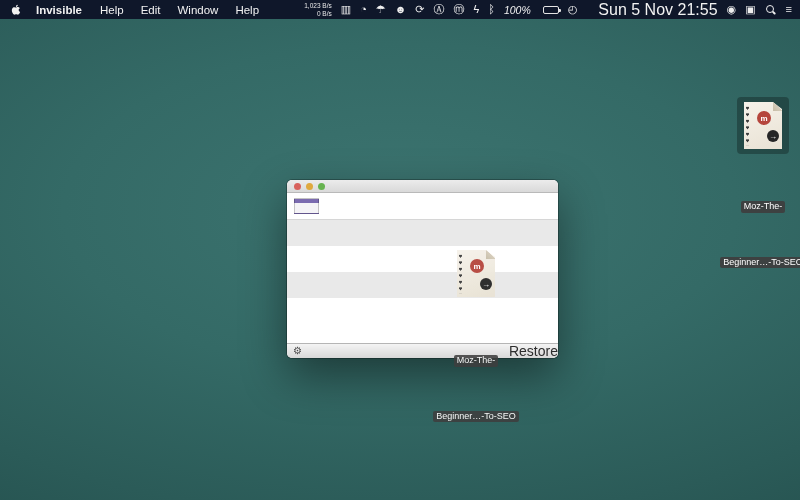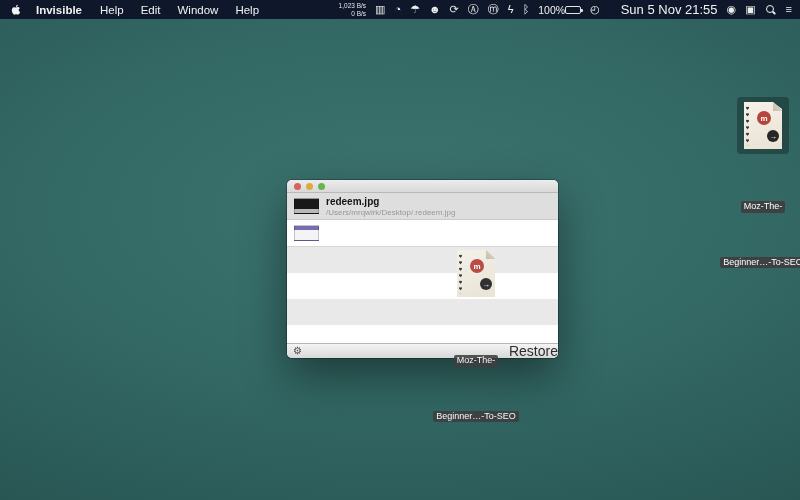--- a/index.html
+++ b/index.html
@@ -18,25 +18,25 @@
     font-size:11.5px; z-index:50;
   }
   .mb-left { display:flex; align-items:center; padding-left:10px; }
   .apple { display:flex; align-items:center; margin-right:14px; }
   .apple svg { width:12px; height:14px; fill:#f2f2f2; }
   .appname { font-weight:bold; margin-right:18px; }
   .mbitem { margin-right:17px; }
   .mb-right { display:flex; align-items:center; padding-right:8px; gap:9px; }
   .net { display:flex; flex-direction:column; align-items:flex-end; font-size:6.5px; line-height:7.5px; color:#e8e8e8; }
   .sicon { font-size:11px; line-height:19px; color:#efefef; }
-  .battery { display:flex; align-items:center; gap:0; font-size:10.5px; }
+  .battery { display:flex; align-items:center; gap:12px; font-size:10.5px;font-style:italic; }
   .batt-shape { display:inline-block; width:16px; height:8px; border:1px solid #e3e3e3; border-radius:2px; padding:1px; position:relative; }
   .batt-fill { width:100%; height:100%; background:#fff; border-radius:1px; }
   .batt-shape::after { content:""; position:absolute; right:-3px; top:2px; width:2px; height:3px; background:#e3e3e3; border-radius:0 1px 1px 0; }
-  .clock { font-size:13px; white-space:nowrap;padding-left:12px; }
+  .clock { font-size:16px; white-space:nowrap;padding-left:12px; }
   .search-glass { position:relative; width:12px; height:12px; display:inline-block; }
   .search-glass::before { content:""; position:absolute; top:1px; left:1px; width:6px; height:6px; border:1.4px solid #efefef; border-radius:50%; }
   .search-glass::after { content:""; position:absolute; left:8px; top:7px; width:1.6px; height:4px; background:#efefef; transform:rotate(-45deg); border-radius:1px; }
 
   
   .window {
     position:absolute; left:287px; top:180px; width:271px; height:178px;
     border-radius:5px; overflow:hidden; background:#fff;
     box-shadow:0 18px 45px rgba(0,0,0,.45), 0 0 0 1px rgba(0,0,0,.25);
     z-index:10;
@@ -158,27 +158,20 @@
   </div>
 </div>
 
 <div class="window">
   <div class="titlebar">
     <span class="tl red"></span>
     <span class="tl yellow"></span>
     <span class="tl green"></span>
   </div>
   <div class="listarea">
-    <div class="filerow r1">
-      <div class="thumb thumb-redeem"></div>
-      <div class="ftext">
-        <div class="fname">redeem.jpg</div>
-        <div class="fpath">/Users/mrqwirk/Desktop/.redeem.jpg</div>
-      </div>
-    </div>
     <div class="filerow r2">
       <div class="thumb thumb-prefs"></div>
     </div>
     <div class="stripe g"></div>
     <div class="stripe w"></div>
     <div class="stripe g"></div>
     <div class="stripe w"></div>
   </div>
   <div class="toolbar">
     <span class="gear">⚙</span>

